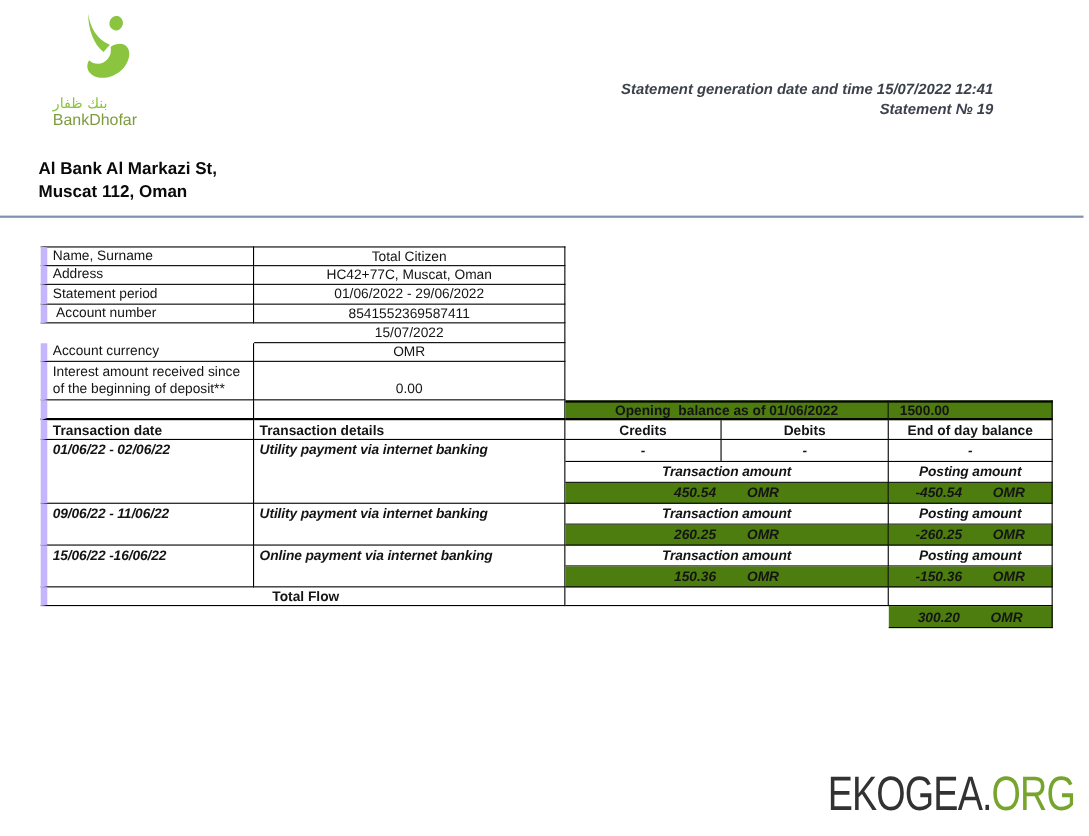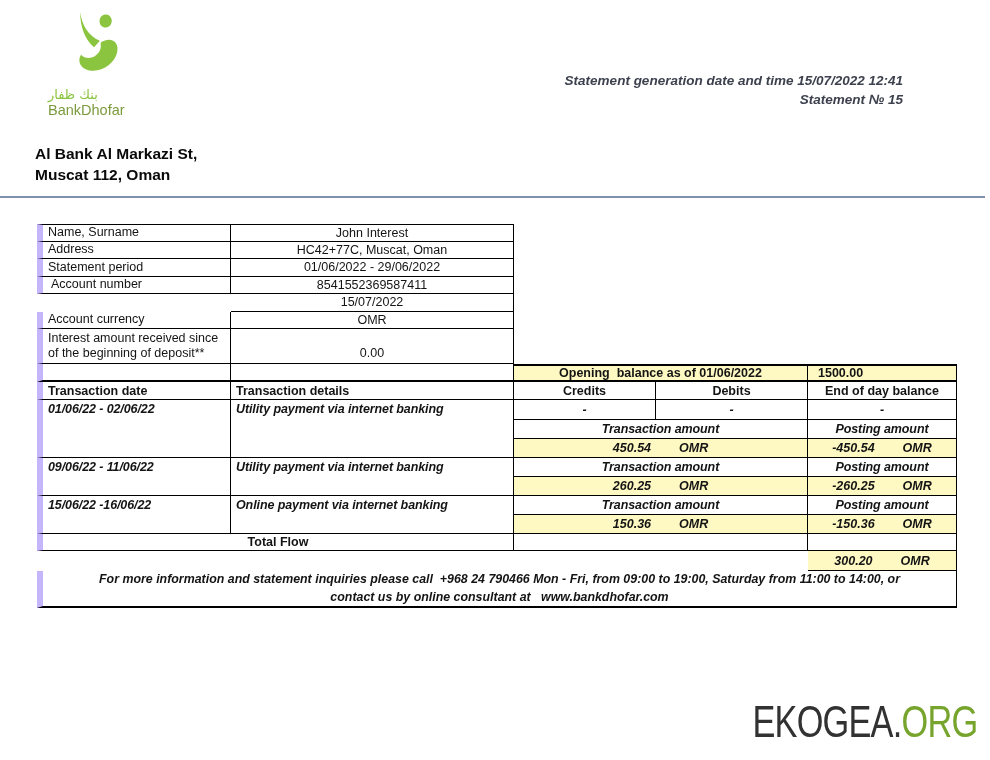--- a/index.html
+++ b/index.html
@@ -25,21 +25,21 @@
     display:grid;
     grid-template-columns:194px 283px 142px 152px 149px;
     grid-template-rows:17.5px 17.5px 17.5px 17.5px 17.5px 17.5px 35px 18px 18px 20px 19px 19px 19px 19px 19px 19px 17px 20px 37px;
     font-size:12.5px; color:#141414; }
 
   .c   { border-right:1px solid #000; border-bottom:1px solid #000; display:flex; align-items:center; min-width:0; overflow:hidden; }
   .bl  { border-left:6px solid #c4b5fd; }
   .bt  { border-top:1px solid #000; }
   .bt2 { border-top:2px solid #000; }
   .bb2 { border-bottom:2px solid #000; }
-  .green { background:#fef9c3; }
+  .green { background:#4d7c0f; }
   .lbl { padding-left:5px; line-height:15px; }
   .val { justify-content:center; text-align:center; }
   .vend{ align-items:flex-end; padding-bottom:3px; }
   .hdr { font-weight:700; }
   .pl  { padding-left:5px; }
   .ital{ font-weight:700; font-style:italic; letter-spacing:-0.1px; }
   .ctr { justify-content:center; text-align:center; }
   .topleft { align-items:flex-start; padding-top:2px; padding-left:5px; }
   .amt { justify-content:center; gap:28px; font-weight:700; font-style:italic; }
   .ws  { white-space:pre; }
@@ -64,34 +64,34 @@
         <path d="M24,0 C26,16 34,29 48,35 L41,43 C30,34 24,18 24,0 Z"></path>
         <path d="M49,37 C62,29 72,37 69,49 C66,63 50,74 35,71 C25,69 20,60 25,52 C31,58 41,57 46,50 C50,45 49,41 49,37 Z"></path>
       </g>
     </svg>
     <div class="logo-arabic">بنك ظفار</div>
     <div class="logo-name">BankDhofar</div>
   </div>
 
   <div class="meta">
     <div>Statement generation date and time 15/07/2022 12:41</div>
-    <div>Statement № 15</div>
+    <div>Statement № 19</div>
   </div>
 
   <div class="bank-address">
     <div>Al Bank Al Markazi St,</div>
     <div>Muscat 112, Oman</div>
   </div>
 
   <div class="divider"></div>
 
   <div class="doc-table">
 
     <div class="c bl bt lbl" style="grid-area:1/1/2/2">Name, Surname</div>
-    <div class="c bt val" style="grid-area:1/2/2/3">John Interest</div>
+    <div class="c bt val" style="grid-area:1/2/2/3">Total Citizen</div>
     <div class="c bl lbl" style="grid-area:2/1/3/2">Address</div>
     <div class="c val" style="grid-area:2/2/3/3">HC42+77C, Muscat, Oman</div>
     <div class="c bl lbl" style="grid-area:3/1/4/2">Statement period</div>
     <div class="c val" style="grid-area:3/2/4/3">01/06/2022 - 29/06/2022</div>
     <div class="c bl lbl" style="grid-area:4/1/5/2; padding-left:8px">Account number</div>
     <div class="c val" style="grid-area:4/2/5/3">8541552369587411</div>
     <div class="c val" style="grid-area:5/2/6/3">15/07/2022</div>
     <div class="c bl lbl" style="grid-area:6/1/7/2">Account currency</div>
     <div class="c val" style="grid-area:6/2/7/3">OMR</div>
     <div class="c bl lbl" style="grid-area:7/1/8/2; padding-right:6px">Interest amount received since of the beginning of deposit**</div>
@@ -152,22 +152,18 @@
 
     <div class="c bl hdr ctr" style="grid-area:17/1/18/3">Total Flow</div>
     <div class="c" style="grid-area:17/3/18/5"></div>
     <div class="c" style="grid-area:17/5/18/6"></div>
 
     <div class="c green amt" style="grid-area:18/5/19/6">
       <span>300.20</span>
       <span>OMR</span>
     </div>
 
-    <div class="c bl bb2 foot" style="grid-area:19/1/20/6">
-      <div>For more information and statement inquiries please call  +968 24 790466 Mon - Fri, from 09:00 to 19:00, Saturday from 11:00 to 14:00, or</div>
-      <div>contact us by online consultant at   www.bankdhofar.com</div>
-    </div>
 
   </div>
 
   <div class="watermark"><span>EKOGEA</span><span>.</span><span class="tld">ORG</span></div>
 
 </div>
 
 </body></html>

